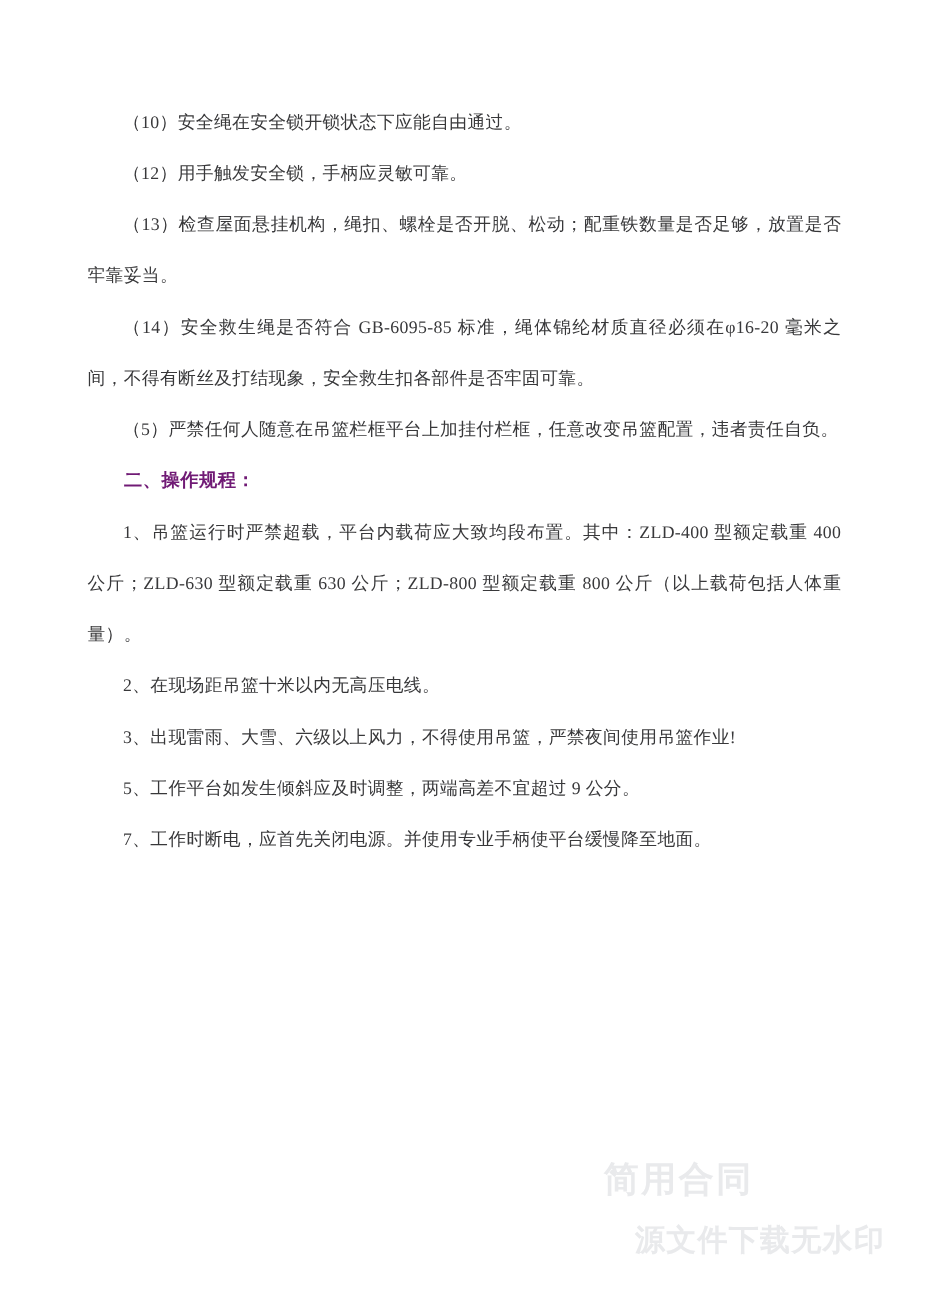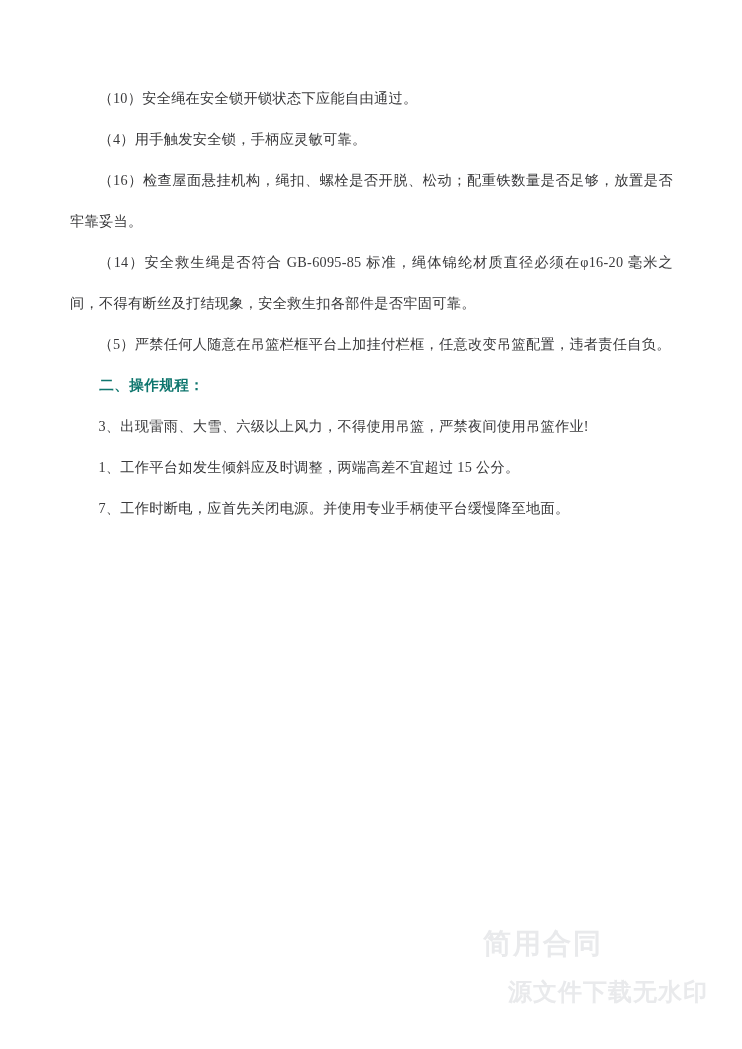--- a/index.html
+++ b/index.html
@@ -36,21 +36,21 @@
     letter-spacing: 0.3px;
     word-break: break-all;
   }
   p.heading {
     margin: 0;
     padding: 0;
     font-size: 14.6px;
     line-height: 41px;
     text-indent: 2em;
     font-weight: bold;
-    color: #0f766e;
+    color: #701a75;
     letter-spacing: 0.4px;
   }
   
   .watermark {
     position: absolute;
     pointer-events: none;
     user-select: none;
     color: #e9eaec;
     font-family: "DejaVu Sans", "Liberation Sans", sans-serif;
     font-weight: bold;
@@ -70,29 +70,31 @@
   }
 </style>
 </head>
 <body>
 
 <div class="page">
 
   <div class="content">
 
     <p class="para">（10）安全绳在安全锁开锁状态下应能自由通过。</p>
-    <p class="para">（4）用手触发安全锁，手柄应灵敏可靠。</p>
-    <p class="para">（16）检查屋面悬挂机构，绳扣、螺栓是否开脱、松动；配重铁数量是否足够，放置是否牢靠妥当。</p>
+    <p class="para">（12）用手触发安全锁，手柄应灵敏可靠。</p>
+    <p class="para">（13）检查屋面悬挂机构，绳扣、螺栓是否开脱、松动；配重铁数量是否足够，放置是否牢靠妥当。</p>
     <p class="para">（14）安全救生绳是否符合 GB-6095-85 标准，绳体锦纶材质直径必须在φ16-20 毫米之间，不得有断丝及打结现象，安全救生扣各部件是否牢固可靠。</p>
     <p class="para">（5）严禁任何人随意在吊篮栏框平台上加挂付栏框，任意改变吊篮配置，违者责任自负。</p>
 
     <p class="heading">二、操作规程：</p>
 
+    <p class="para">1、吊篮运行时严禁超载，平台内载荷应大致均段布置。其中：ZLD-400 型额定载重 400 公斤；ZLD-630 型额定载重 630 公斤；ZLD-800 型额定载重 800 公斤（以上载荷包括人体重量）。</p>
+    <p class="para">2、在现场距吊篮十米以内无高压电线。</p>
     <p class="para">3、出现雷雨、大雪、六级以上风力，不得使用吊篮，严禁夜间使用吊篮作业!</p>
-    <p class="para">1、工作平台如发生倾斜应及时调整，两端高差不宜超过 15 公分。</p>
+    <p class="para">5、工作平台如发生倾斜应及时调整，两端高差不宜超过 9 公分。</p>
     <p class="para">7、工作时断电，应首先关闭电源。并使用专业手柄使平台缓慢降至地面。</p>
 
   </div>
 
   <div class="watermark watermark-logo">简用合同</div>
   <div class="watermark watermark-sub">源文件下载无水印</div>
 
 </div>
 
 </body></html>

